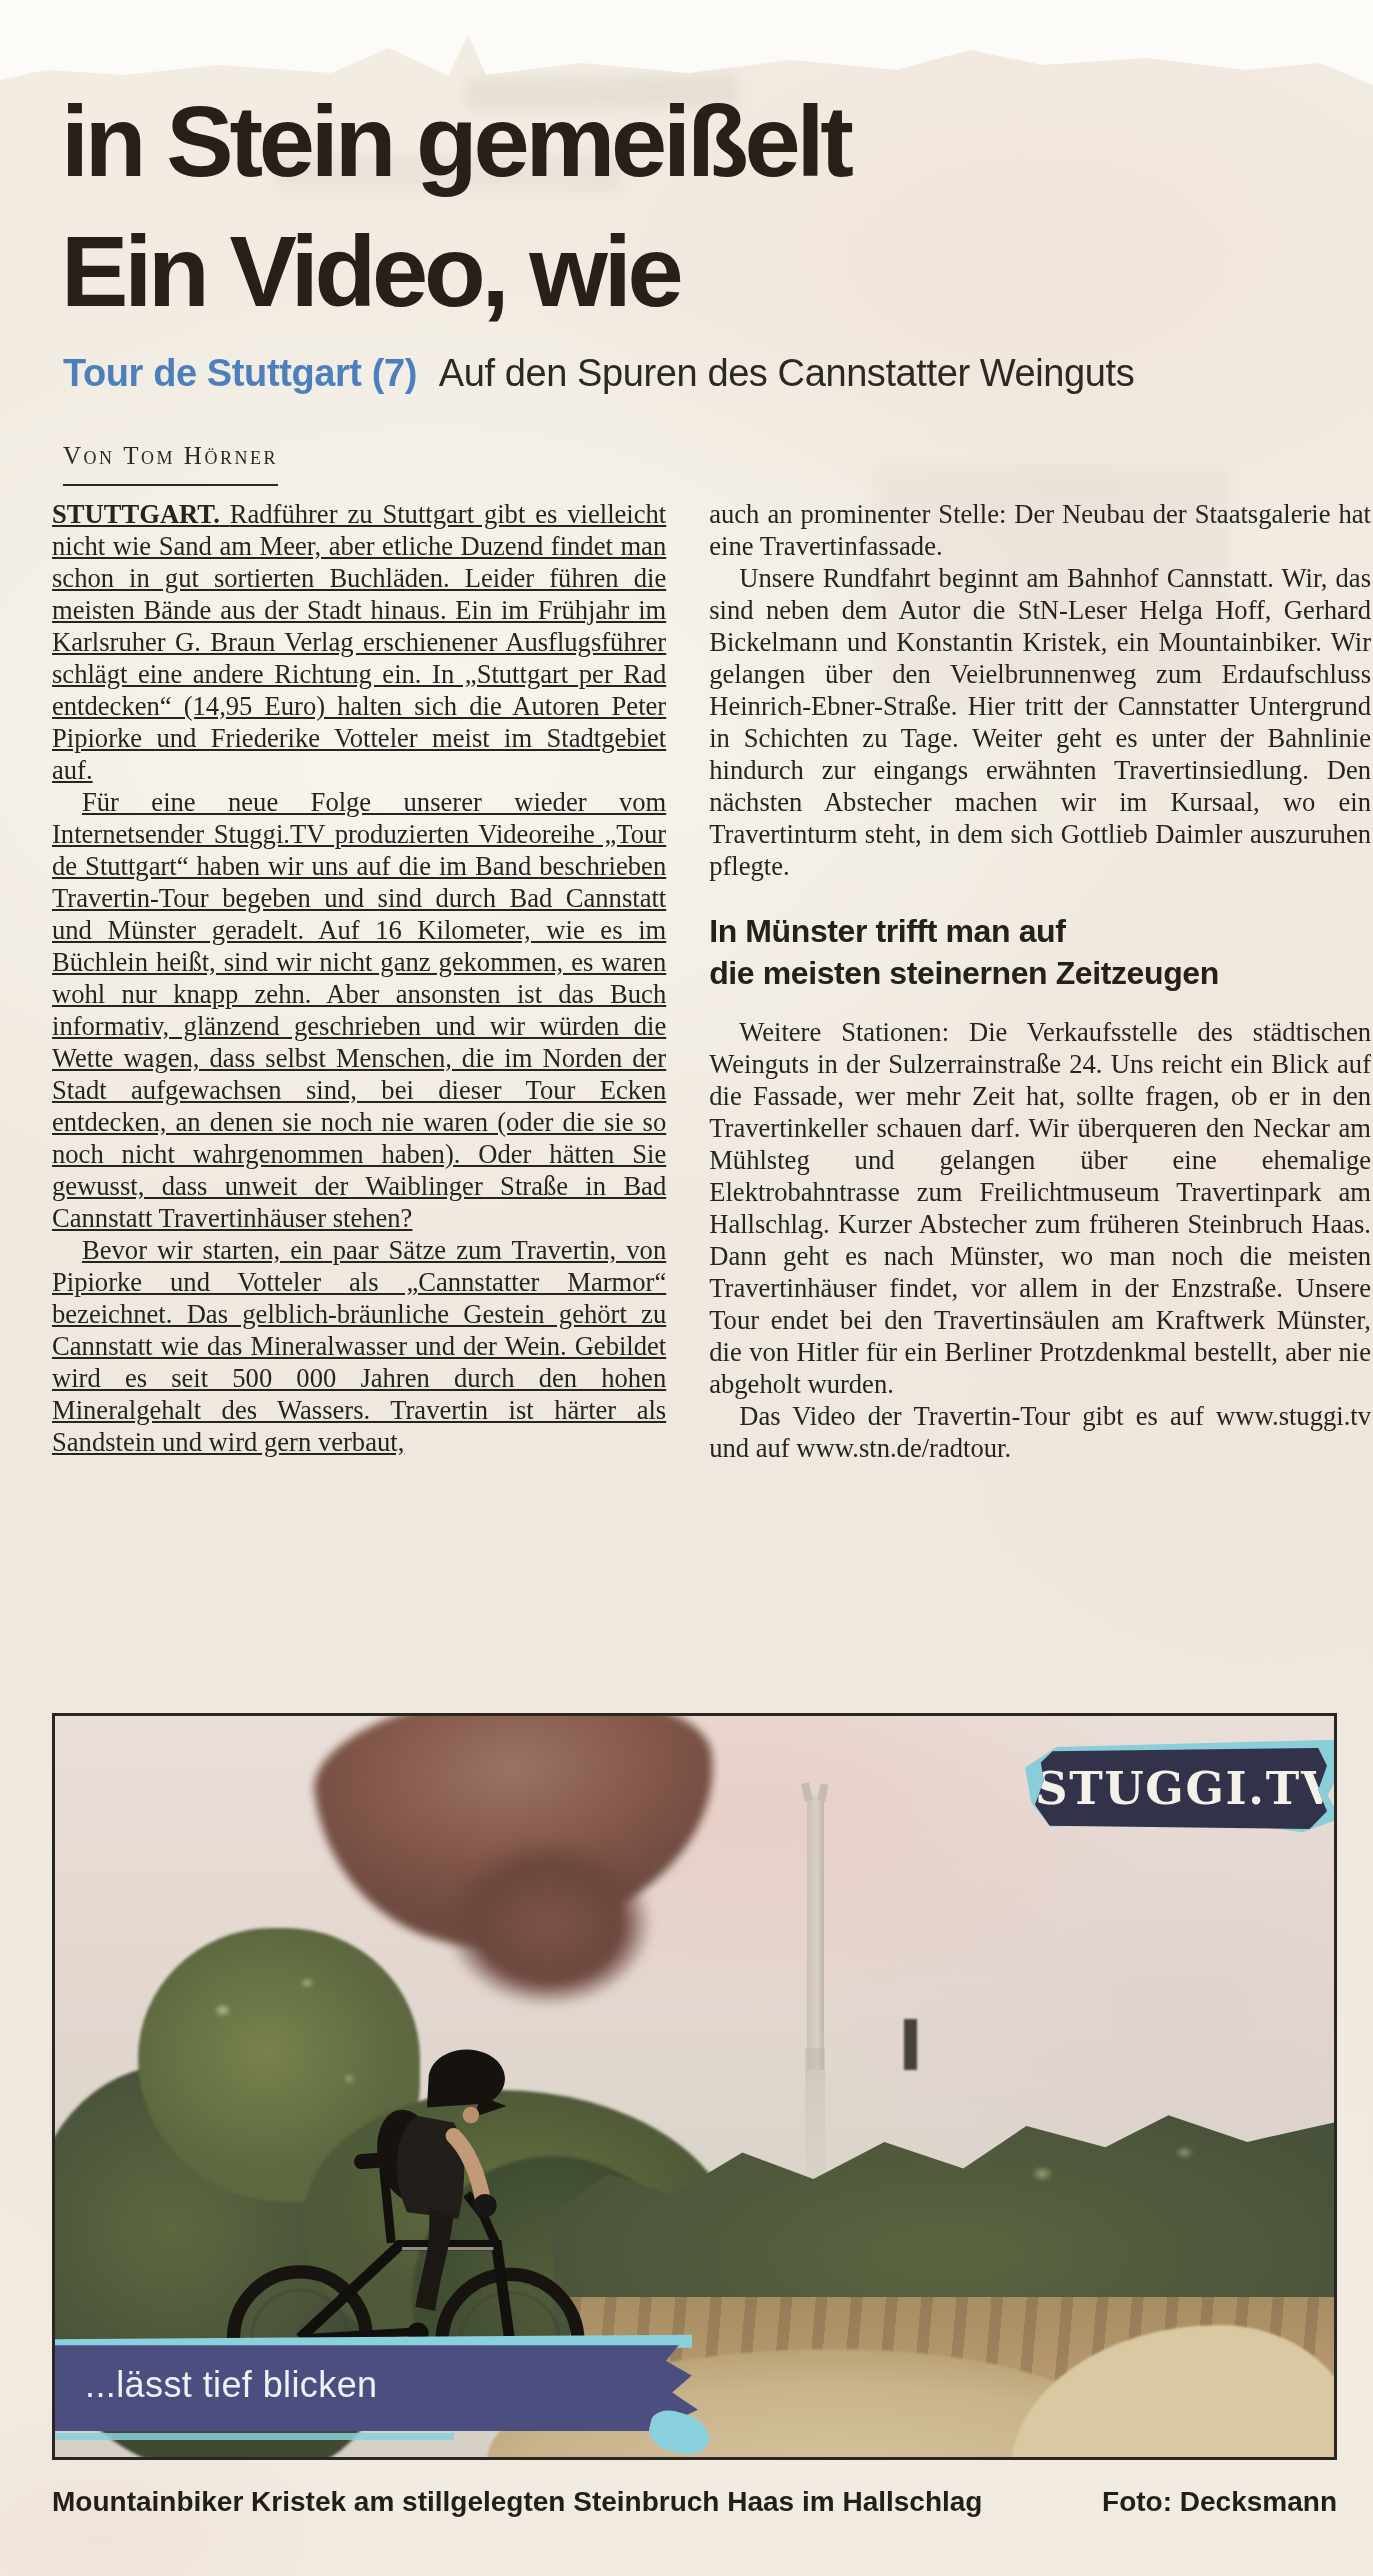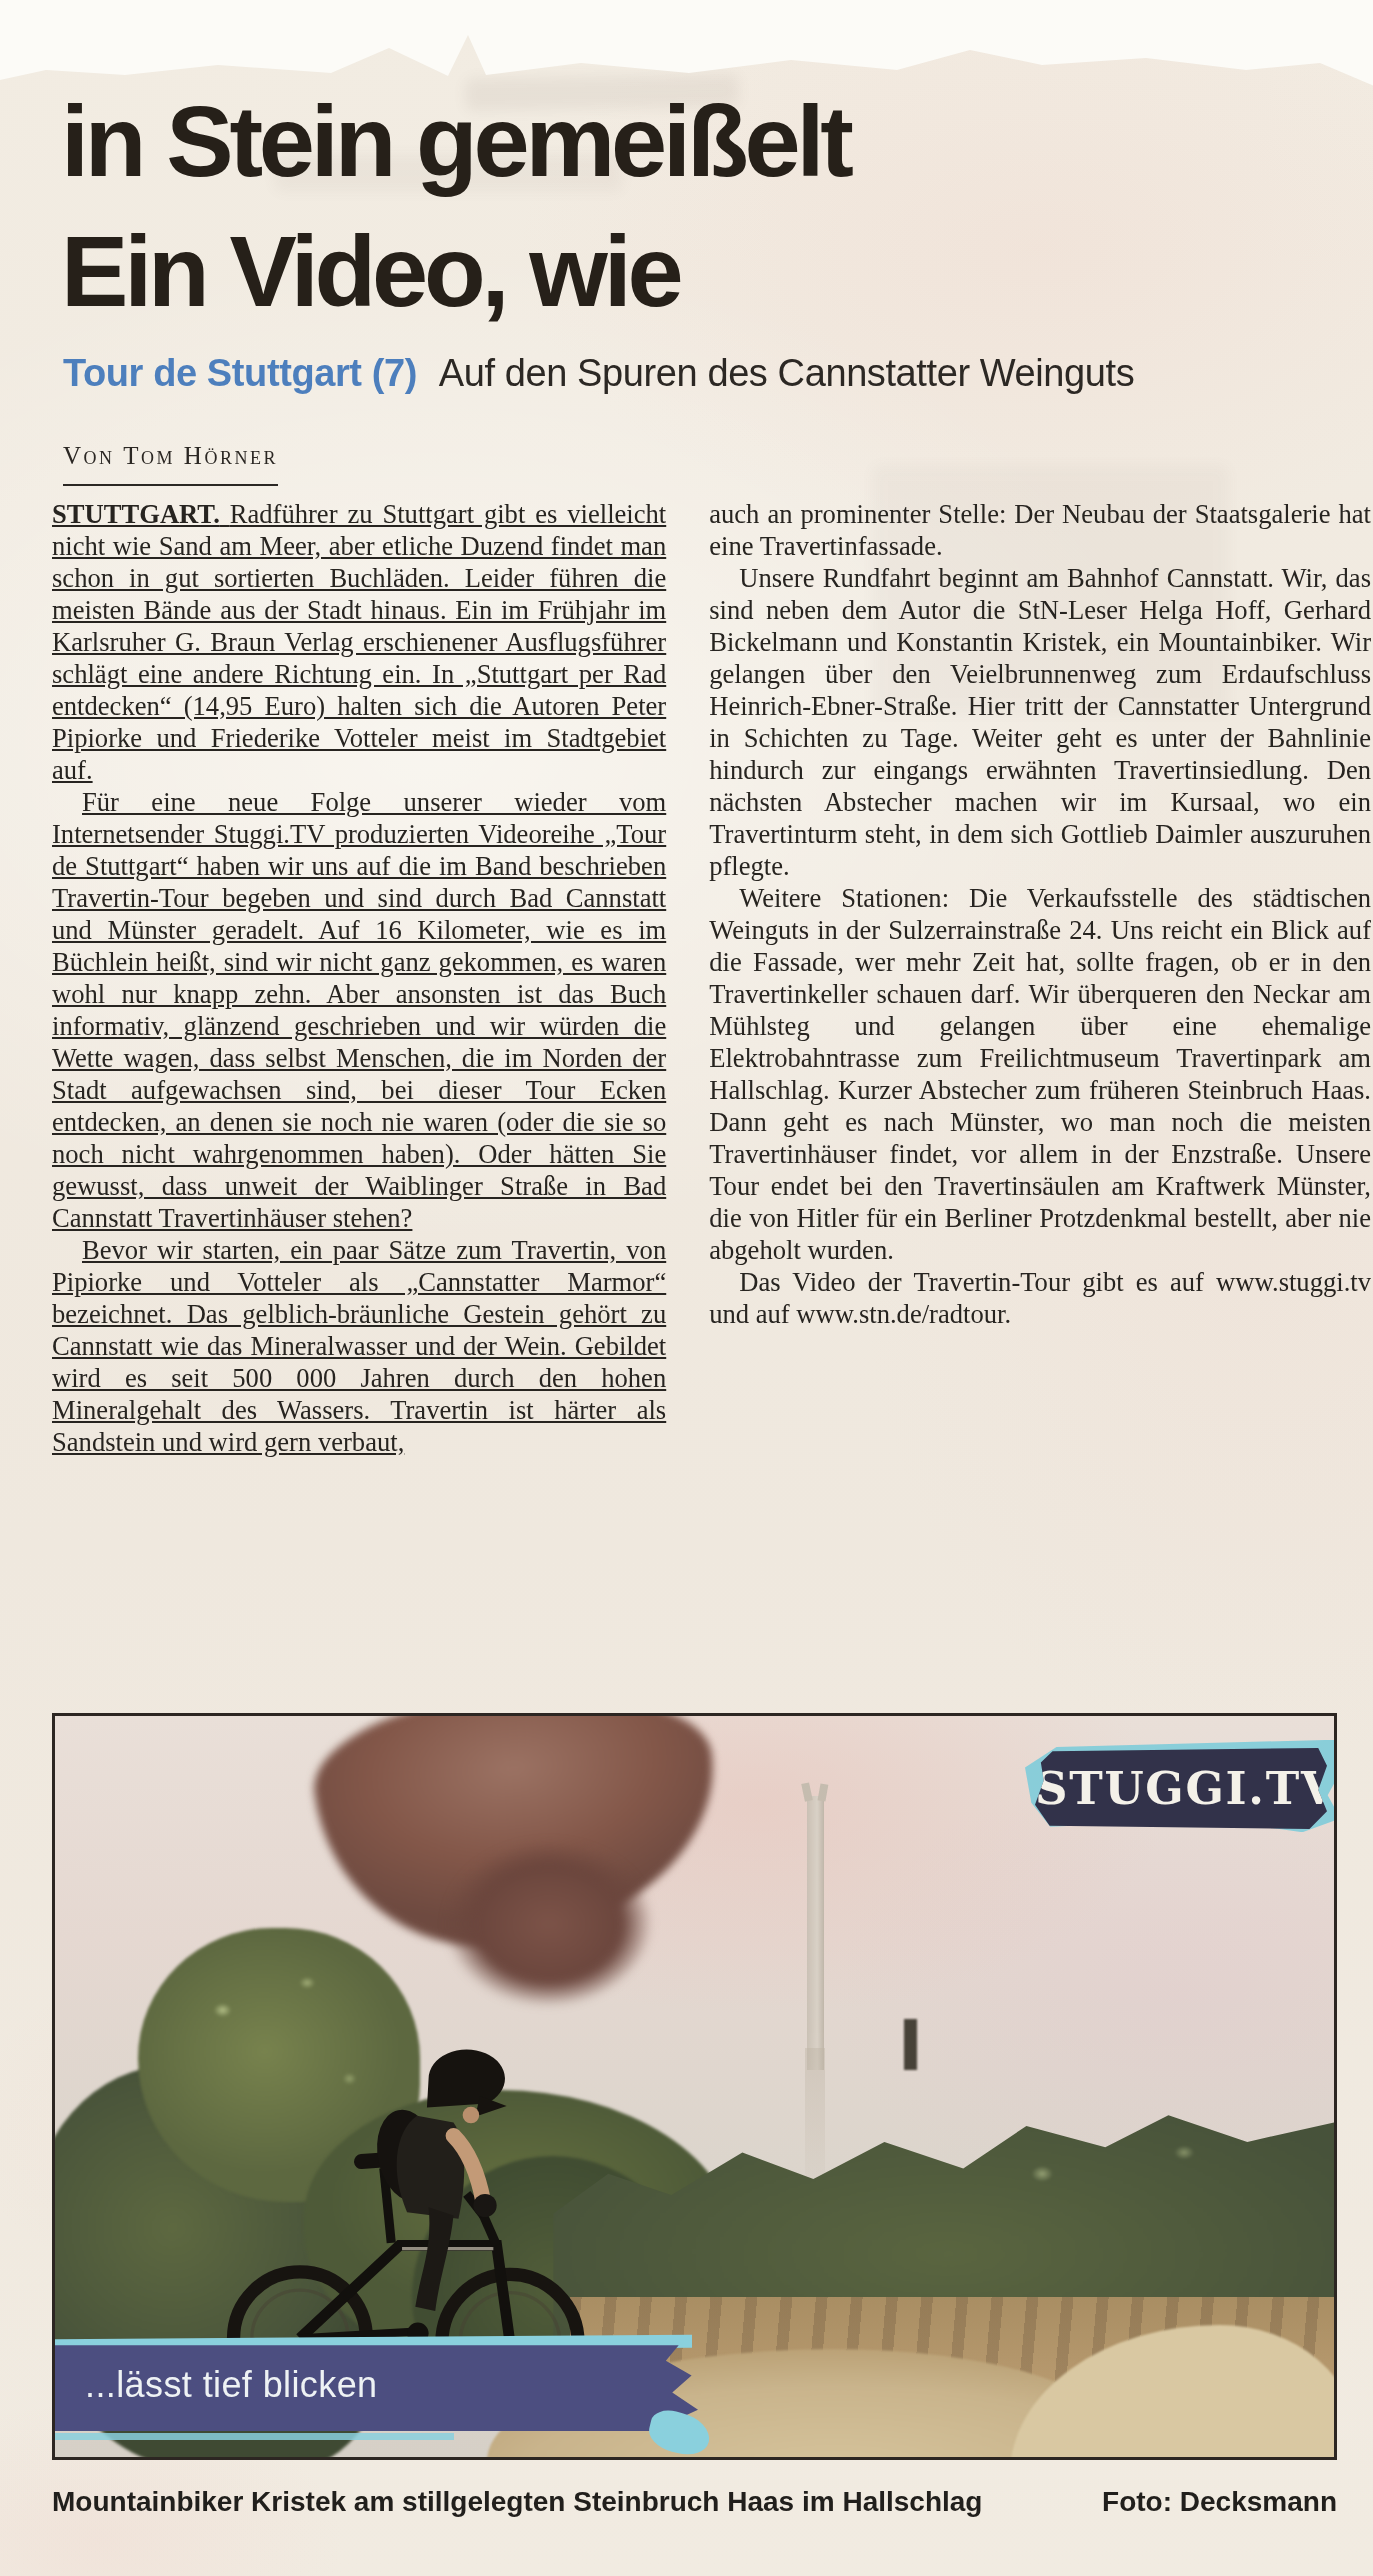--- a/index.html
+++ b/index.html
@@ -159,20 +159,24 @@
     <div class="columns">
       <div class="col col-left">
         <p><span class="lead-in">STUTTGART.</span>
           <span>Radführer zu Stuttgart gibt es vielleicht nicht wie Sand am Meer, aber etliche Duzend findet man schon in gut sortierten Buchläden. Leider führen die meisten Bände aus der Stadt hinaus. Ein im Frühjahr im Karlsruher G. Braun Verlag erschienener Ausflugsführer schlägt eine andere Richtung ein. In „Stuttgart per Rad entdecken“ (14,95 Euro) halten sich die Autoren Peter Pipiorke und Friederike Votteler meist im Stadtgebiet auf.</span></p>
         <p class="indent">Für eine neue Folge unserer wieder vom Internetsender Stuggi.TV produzierten Videoreihe „Tour de Stuttgart“ haben wir uns auf die im Band beschrieben Travertin-Tour begeben und sind durch Bad Cannstatt und Münster geradelt. Auf 16 Kilometer, wie es im Büchlein heißt, sind wir nicht ganz gekommen, es waren wohl nur knapp zehn. Aber ansonsten ist das Buch informativ, glänzend geschrieben und wir würden die Wette wagen, dass selbst Menschen, die im Norden der Stadt aufgewachsen sind, bei dieser Tour Ecken entdecken, an denen sie noch nie waren (oder die sie so noch nicht wahrgenommen haben). Oder hätten Sie gewusst, dass unweit der Waiblinger Straße in Bad Cannstatt Travertinhäuser stehen?</p>
         <p class="indent">Bevor wir starten, ein paar Sätze zum Travertin, von Pipiorke und Votteler als „Cannstatter Marmor“ bezeichnet. Das gelblich-bräunliche Gestein gehört zu Cannstatt wie das Mineralwasser und der Wein. Gebildet wird es seit 500 000 Jahren durch den hohen Mineralgehalt des Wassers. Travertin ist härter als Sandstein und wird gern verbaut,</p>
       </div>
       <div class="col col-right">
         <p>auch an prominenter Stelle: Der Neubau der Staatsgalerie hat eine Travertinfassade.</p>
         <p class="indent">Unsere Rundfahrt beginnt am Bahnhof Cannstatt. Wir, das sind neben dem Autor die StN-Leser Helga Hoff, Gerhard Bickelmann und Konstantin Kristek, ein Mountainbiker. Wir gelangen über den Veielbrunnenweg zum Erdaufschluss Heinrich-Ebner-Straße. Hier tritt der Cannstatter Untergrund in Schichten zu Tage. Weiter geht es unter der Bahnlinie hindurch zur eingangs erwähnten Travertinsiedlung. Den nächsten Abstecher machen wir im Kursaal, wo ein Travertinturm steht, in dem sich Gottlieb Daimler auszuruhen pflegte.</p>
+        <div class="subhead">
+          <span>In Münster trifft man auf</span>
+          <span>die meisten steinernen Zeitzeugen</span>
+        </div>
         <p class="indent">Weitere Stationen: Die Verkaufsstelle des städtischen Weinguts in der Sulzerrainstraße 24. Uns reicht ein Blick auf die Fassade, wer mehr Zeit hat, sollte fragen, ob er in den Travertinkeller schauen darf. Wir überqueren den Neckar am Mühlsteg und gelangen über eine ehemalige Elektrobahntrasse zum Freilichtmuseum Travertinpark am Hallschlag. Kurzer Abstecher zum früheren Steinbruch Haas. Dann geht es nach Münster, wo man noch die meisten Travertinhäuser findet, vor allem in der Enzstraße. Unsere Tour endet bei den Travertinsäulen am Kraftwerk Münster, die von Hitler für ein Berliner Protzdenkmal bestellt, aber nie abgeholt wurden.</p>
         <p class="indent">Das Video der Travertin-Tour gibt es auf www.stuggi.tv und auf www.stn.de/radtour.</p>
       </div>
     </div>
 
     <div class="photo">
       <div class="tint"></div>
 
       <div class="chimney"></div>
       <div class="chimney-fade"></div>

